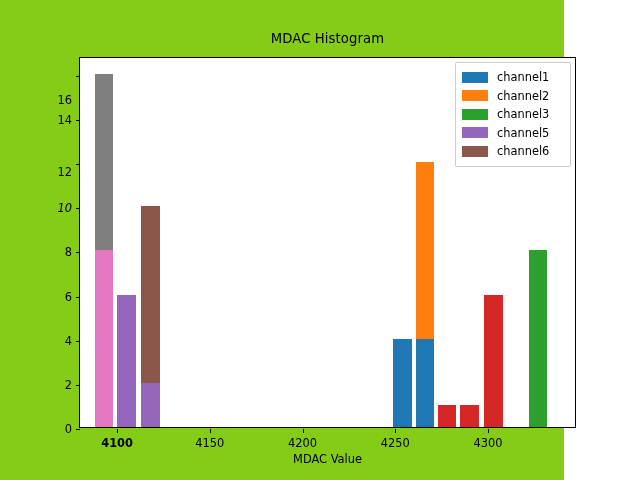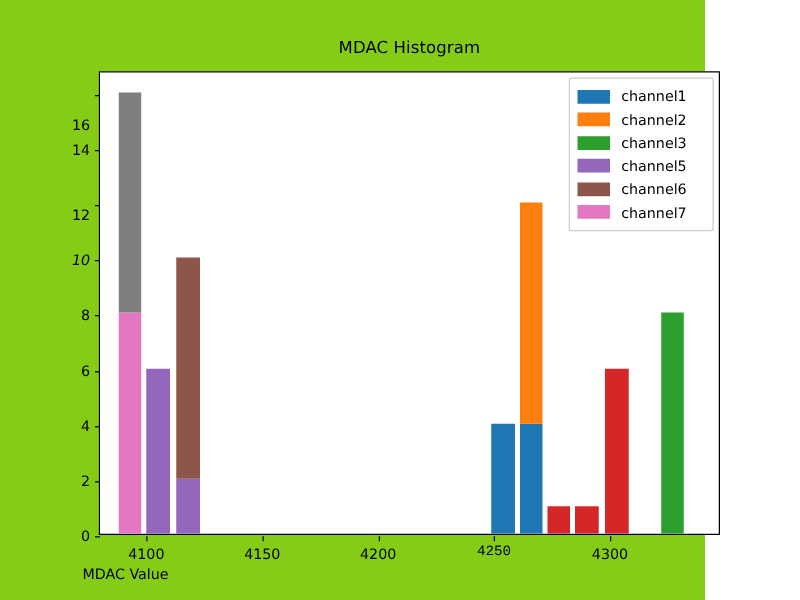--- a/index.html
+++ b/index.html
@@ -19,21 +19,21 @@
   .bar{position:absolute;bottom:0;}
 
   
   .xtick{position:absolute;top:371px;width:1.1px;height:4px;background:#000;}
   .xticklabel{position:absolute;top:378px;font-size:11.4px;color:#000;
               transform:translateX(-50%);white-space:nowrap;}
   .ytick{position:absolute;left:-4px;width:4px;height:1.1px;background:#000;}
   .yticklabel{position:absolute;font-size:11.4px;color:#000;
               transform:translateY(-50%);text-align:right;width:40px;left:-48px;white-space:nowrap;}
 
-  #xlabel{position:absolute;left:66px;top:452px;width:497px;text-align:left;
+  #xlabel{position:absolute;left:79px;top:452px;width:497px;text-align:center;
           font-size:11.4px;color:#000;}
 
   
   #legend{position:absolute;left:455px;top:62px;padding:5px 6px 5px 6px;
           background:#fff;border:0.8px solid #ccc;border-radius:2px;
           box-sizing:border-box;width:116px;}
   .legend-row{display:flex;align-items:center;height:18.5px;}
   .legend-swatch{width:26px;height:11px;flex:0 0 26px;}
   .legend-label{font-size:11.4px;color:#000;margin-left:9px;white-space:nowrap;}
 </style>
@@ -54,27 +54,27 @@
         <div class="bar" style="left: 380.168px; width: 18.5448px; bottom: 0px; height: 22.0833px; background: rgb(214, 39, 40);"></div>
         <div class="bar" style="left: 404.276px; width: 18.5448px; bottom: 0px; height: 132.5px; background: rgb(214, 39, 40);"></div>
         <div class="bar" style="left: 37.0896px; width: 18.5448px; bottom: 0px; height: 132.5px; background: rgb(148, 103, 189);"></div>
         <div class="bar" style="left: 61.1978px; width: 18.5448px; bottom: 0px; height: 44.1667px; background: rgb(148, 103, 189);"></div>
         <div class="bar" style="left: 61.1978px; width: 18.5448px; bottom: 44.1667px; height: 176.667px; background: rgb(140, 86, 75);"></div>
         <div class="bar" style="left: 14.8358px; width: 18.5448px; bottom: 0px; height: 176.667px; background: rgb(227, 119, 194);"></div>
         <div class="bar" style="left: 14.8358px; width: 18.5448px; bottom: 176.667px; height: 176.667px; background: rgb(127, 127, 127);"></div>
       </div>
     <div id="xticks-container">
         <div class="xtick" style="left: 37.0896px;"></div>
-        <div class="xticklabel" style="left: 37.0896px;">4100</div>
+        <div class="xticklabel" style="left: 37.0896px; font-weight: bold;">4100</div>
         <div class="xtick" style="left: 129.813px;"></div>
         <div class="xticklabel" style="left: 129.813px;">4150</div>
         <div class="xtick" style="left: 222.537px;"></div>
         <div class="xticklabel" style="left: 222.537px;">4200</div>
         <div class="xtick" style="left: 315.261px;"></div>
-        <div class="xticklabel" style="left: 315.261px; font-family: Liberation Mono, monospace;">4250</div>
+        <div class="xticklabel" style="left: 315.261px;">4250</div>
         <div class="xtick" style="left: 407.985px;"></div>
         <div class="xticklabel" style="left: 407.985px;">4300</div>
       </div>
     <div id="yticks-container">
         <div class="ytick" style="top: 371px;"></div>
         <div class="yticklabel" style="top: 371px;">0</div>
         <div class="ytick" style="top: 326.833px;"></div>
         <div class="yticklabel" style="top: 326.833px;">2</div>
         <div class="ytick" style="top: 282.667px;"></div>
         <div class="yticklabel" style="top: 282.667px;">4</div>
@@ -109,19 +109,15 @@
         <span class="legend-label">channel3</span>
       </div>
       <div class="legend-row">
         <span class="legend-swatch" style="background: rgb(148, 103, 189);"></span>
         <span class="legend-label">channel5</span>
       </div>
       <div class="legend-row">
         <span class="legend-swatch" style="background: rgb(140, 86, 75);"></span>
         <span class="legend-label">channel6</span>
       </div>
-      <div class="legend-row">
-        <span class="legend-swatch" style="background: rgb(227, 119, 194);"></span>
-        <span class="legend-label">channel7</span>
-      </div>
     </div>
 
 </div>
 
 </body></html>

